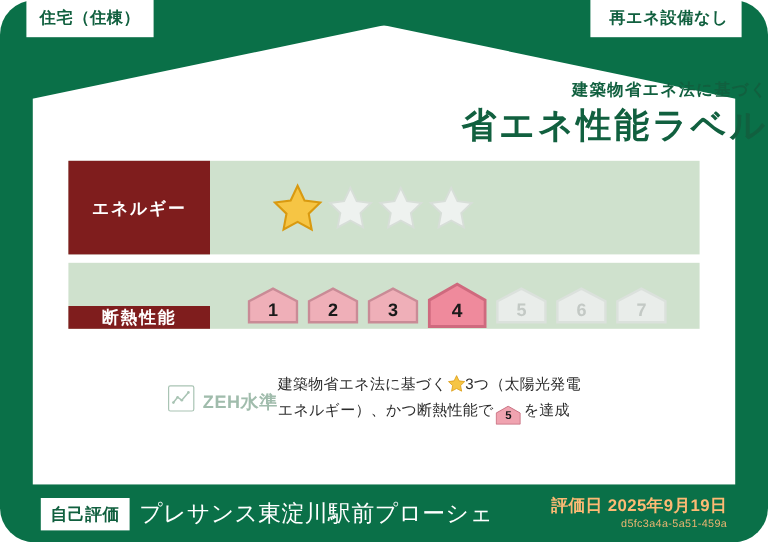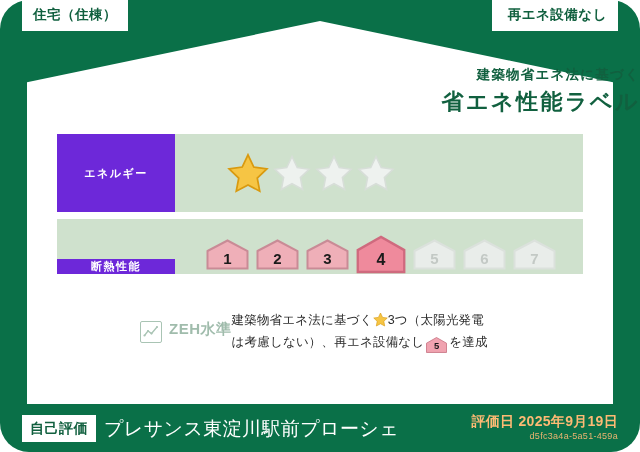--- a/index.html
+++ b/index.html
@@ -46,44 +46,44 @@
   
   .title-wrap{
     position:absolute;left:0;top:68px;width:640px;
     text-align:right;z-index:4;
   }
   .title-sub{
     color:#11603f;font-weight:bold;font-size:13.5px;
     letter-spacing:1.2px;line-height:1;margin-bottom:9px;
   }
   .title-main{
-    color:#11603f;font-weight:bold;font-size:22px;
+    color:#11603f;font-weight:bold;font-size:29px;
     letter-spacing:2.5px;line-height:1;
   }
 
   
   .rows{
     position:absolute;left:57px;top:134px;
     width:526px;z-index:4;
   }
   .metric-row{
     position:relative;
     display:flex;align-items:stretch;
     background:#cfe1cd;
     height:78px;
     margin-bottom:7px;
   }
   .metric-row.thin{height:55px;align-items:flex-end;}
   .metric-key{
     flex:0 0 118px;
-    background:#6d28d9;
+    background:#7f1d1d;
     color:#ffffff;
     display:flex;flex-direction:column;
     align-items:center;justify-content:center;
-    font-weight:bold;font-size:11px;
+    font-weight:bold;font-size:14px;
     letter-spacing:1.5px;line-height:1.35;
     text-align:center;
   }
   .metric-key .kl{display:block;}
   .metric-val{
     flex:1 1 auto;
     display:flex;align-items:center;
     padding-left:52px;
     gap:4px;
   }
@@ -111,21 +111,21 @@
   .grade.big{width:50px;height:39px;padding-bottom:6px;font-size:16px;}
   .grade.off span{color:#c3c9c5;}
 
   
   .note{
     position:absolute;left:57px;top:310px;width:526px;
     display:flex;align-items:center;z-index:4;
   }
   .zeh{
     flex:0 0 145px;
-    display:flex;align-items:flex-start;gap:7px;
+    display:flex;align-items:flex-end;gap:7px;
     padding-left:83px;box-sizing:border-box;
   }
   .zeh-icon{
     width:20px;height:20px;flex:0 0 auto;
     border:1.5px solid #a9c4b4;border-radius:2px;
     display:block;
   }
   .zeh-text{
     color:#a0bcac;font-weight:bold;font-size:15px;letter-spacing:.5px;
     line-height:1;white-space:nowrap;
@@ -146,21 +146,21 @@
   .desc .inl-grade b{
     position:relative;z-index:2;display:block;
     font-size:9.5px;line-height:17px;text-align:center;color:#1a1a1a;
   }
 
   
   .footer{
     position:absolute;left:0;bottom:0;width:640px;height:48px;
     z-index:7;
     display:flex;align-items:center;
-    padding:0 22px;box-sizing:border-box;
+    padding:0 34px;box-sizing:border-box;
   }
   .self-eval{
     background:#ffffff;color:#11603f;
     font-weight:bold;font-size:14px;letter-spacing:.5px;line-height:1;
     padding:6px 8px 7px 8px;margin-right:8px;white-space:nowrap;
   }
   .prop-name{
     color:#ffffff;font-size:19px;letter-spacing:.4px;line-height:1;
     white-space:nowrap;
   }
@@ -266,21 +266,21 @@
         <circle cx="3.5" cy="13.5" r="1.1" fill="#a9c4b4"></circle>
         <circle cx="7" cy="9" r="1.1" fill="#a9c4b4"></circle>
         <circle cx="10.5" cy="11.5" r="1.1" fill="#a9c4b4"></circle>
         <circle cx="16" cy="5" r="1.1" fill="#a9c4b4"></circle>
       </svg>
       <span class="zeh-text">ZEH水準</span>
     </div>
     <div class="desc">
       <span>建築物省エネ法に基づく</span><svg class="inl-star" viewBox="0 0 24 24">
           <polygon points="12,1.6 15.3,8.6 22.8,9.6 17.3,14.9 18.7,22.4 12,18.8 5.3,22.4 6.7,14.9 1.2,9.6 8.7,8.6" fill="#f6c544" stroke="#d99a10" stroke-width="1"></polygon>
-        </svg><span>3つ（太陽光発電</span><br><span>は考慮しない）、再エネ設備なし</span><span class="inl-grade"><svg viewBox="0 0 43 31" preserveAspectRatio="none">
+        </svg><span>3つ（太陽光発電</span><br><span>エネルギー）、かつ断熱性能で</span><span class="inl-grade"><svg viewBox="0 0 43 31" preserveAspectRatio="none">
             <polygon points="1,12 21.5,1 42,12 42,30 1,30" fill="#f0a3b0" stroke="#c76f80" stroke-width="1.6"></polygon>
           </svg><b>5</b></span><span>を達成</span>
     </div>
   </div>
 
   <div class="footer">
     <div class="self-eval">自己評価</div>
     <div class="prop-name">プレサンス東淀川駅前プローシェ</div>
     <div class="foot-right">
       <div class="eval-date">

